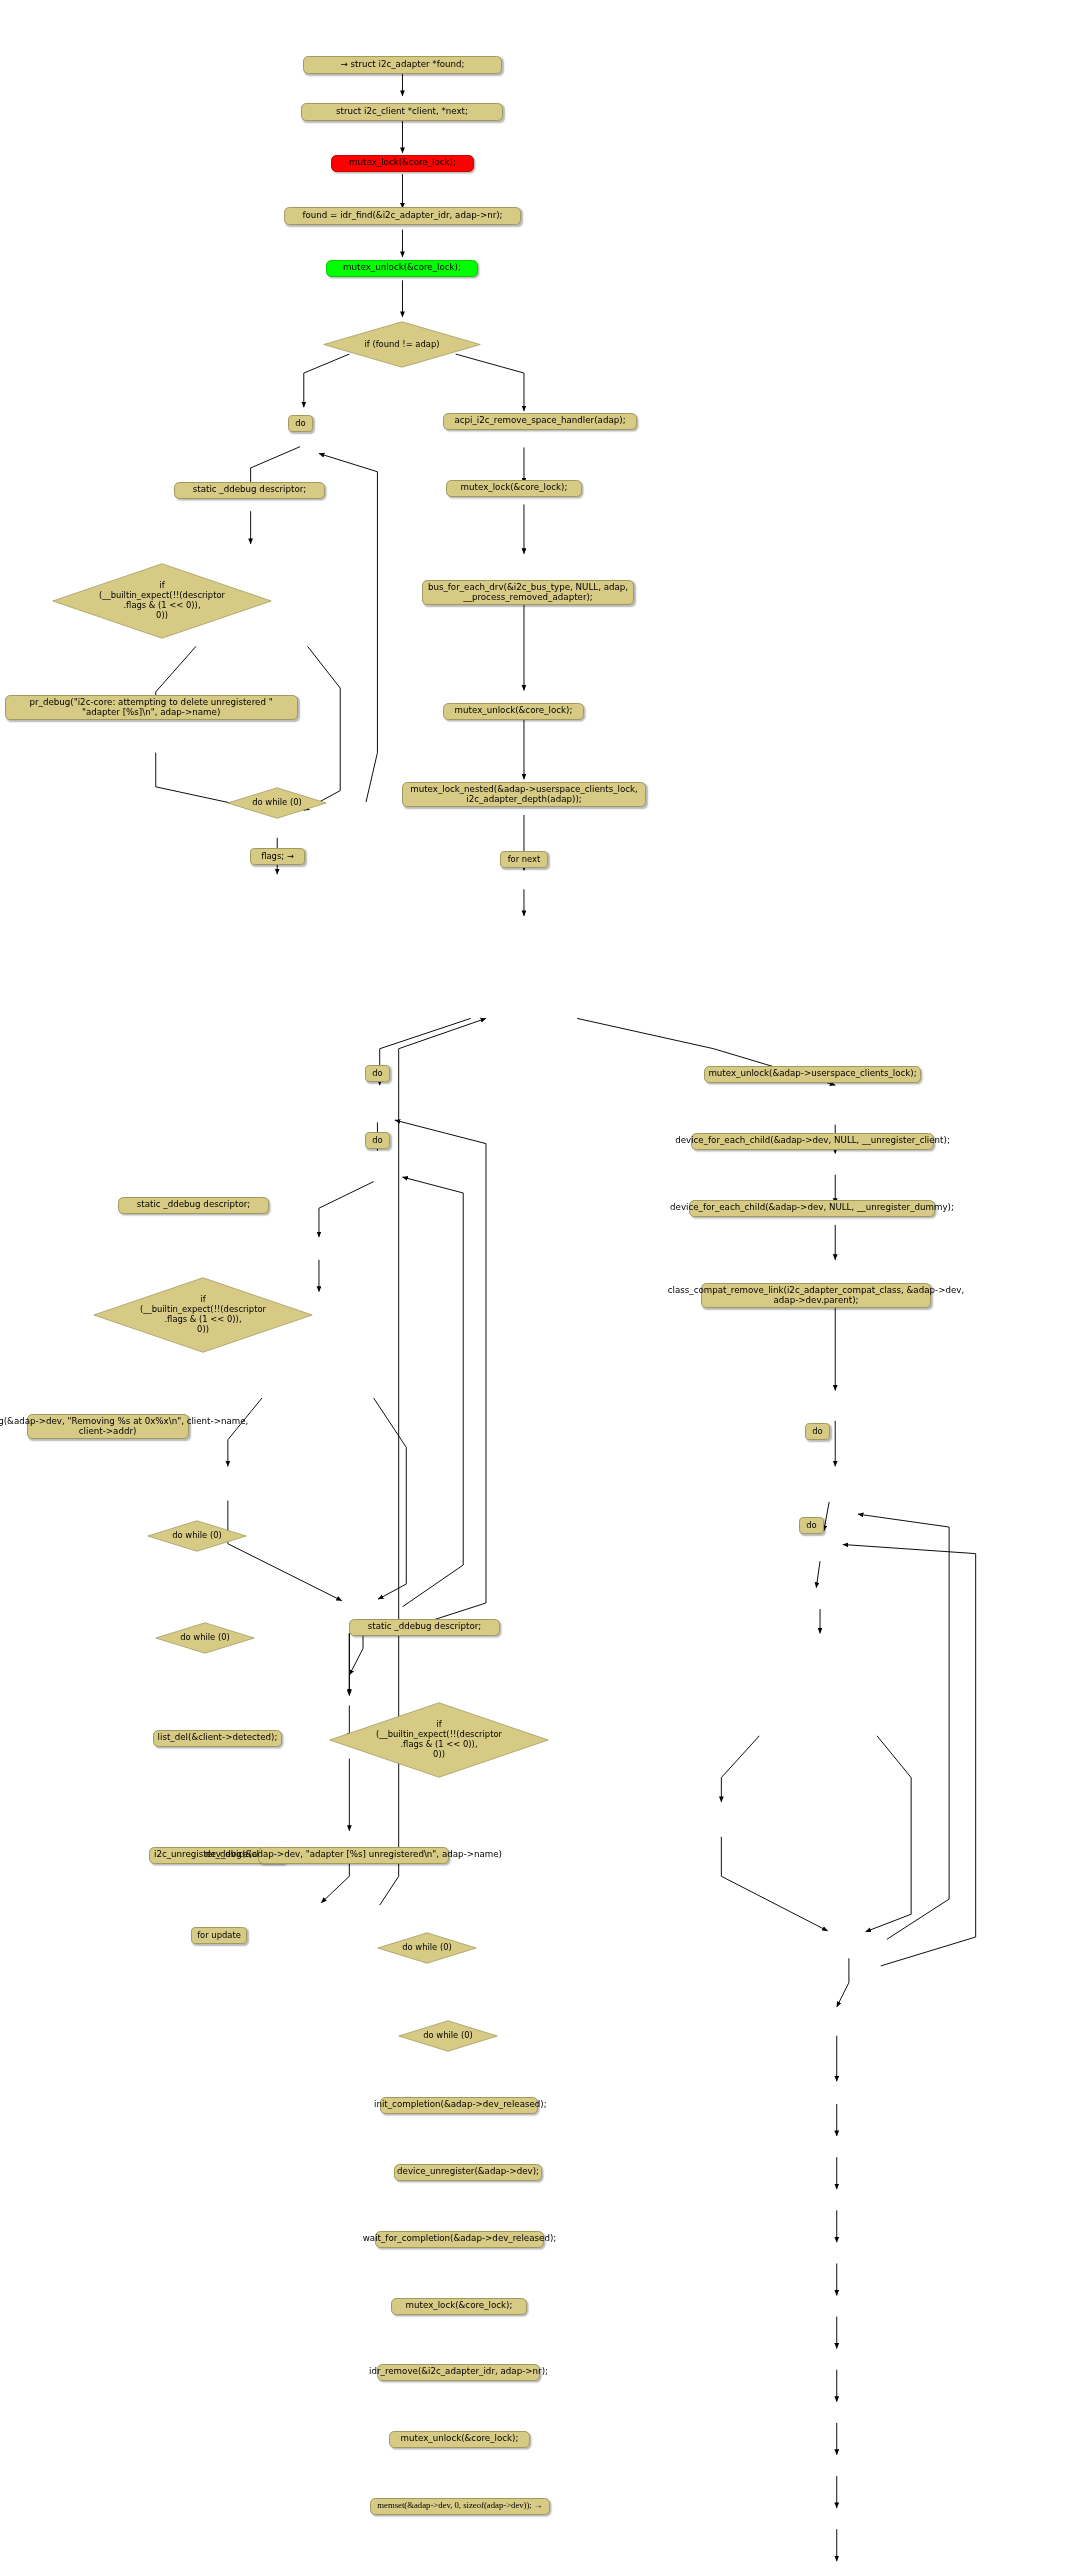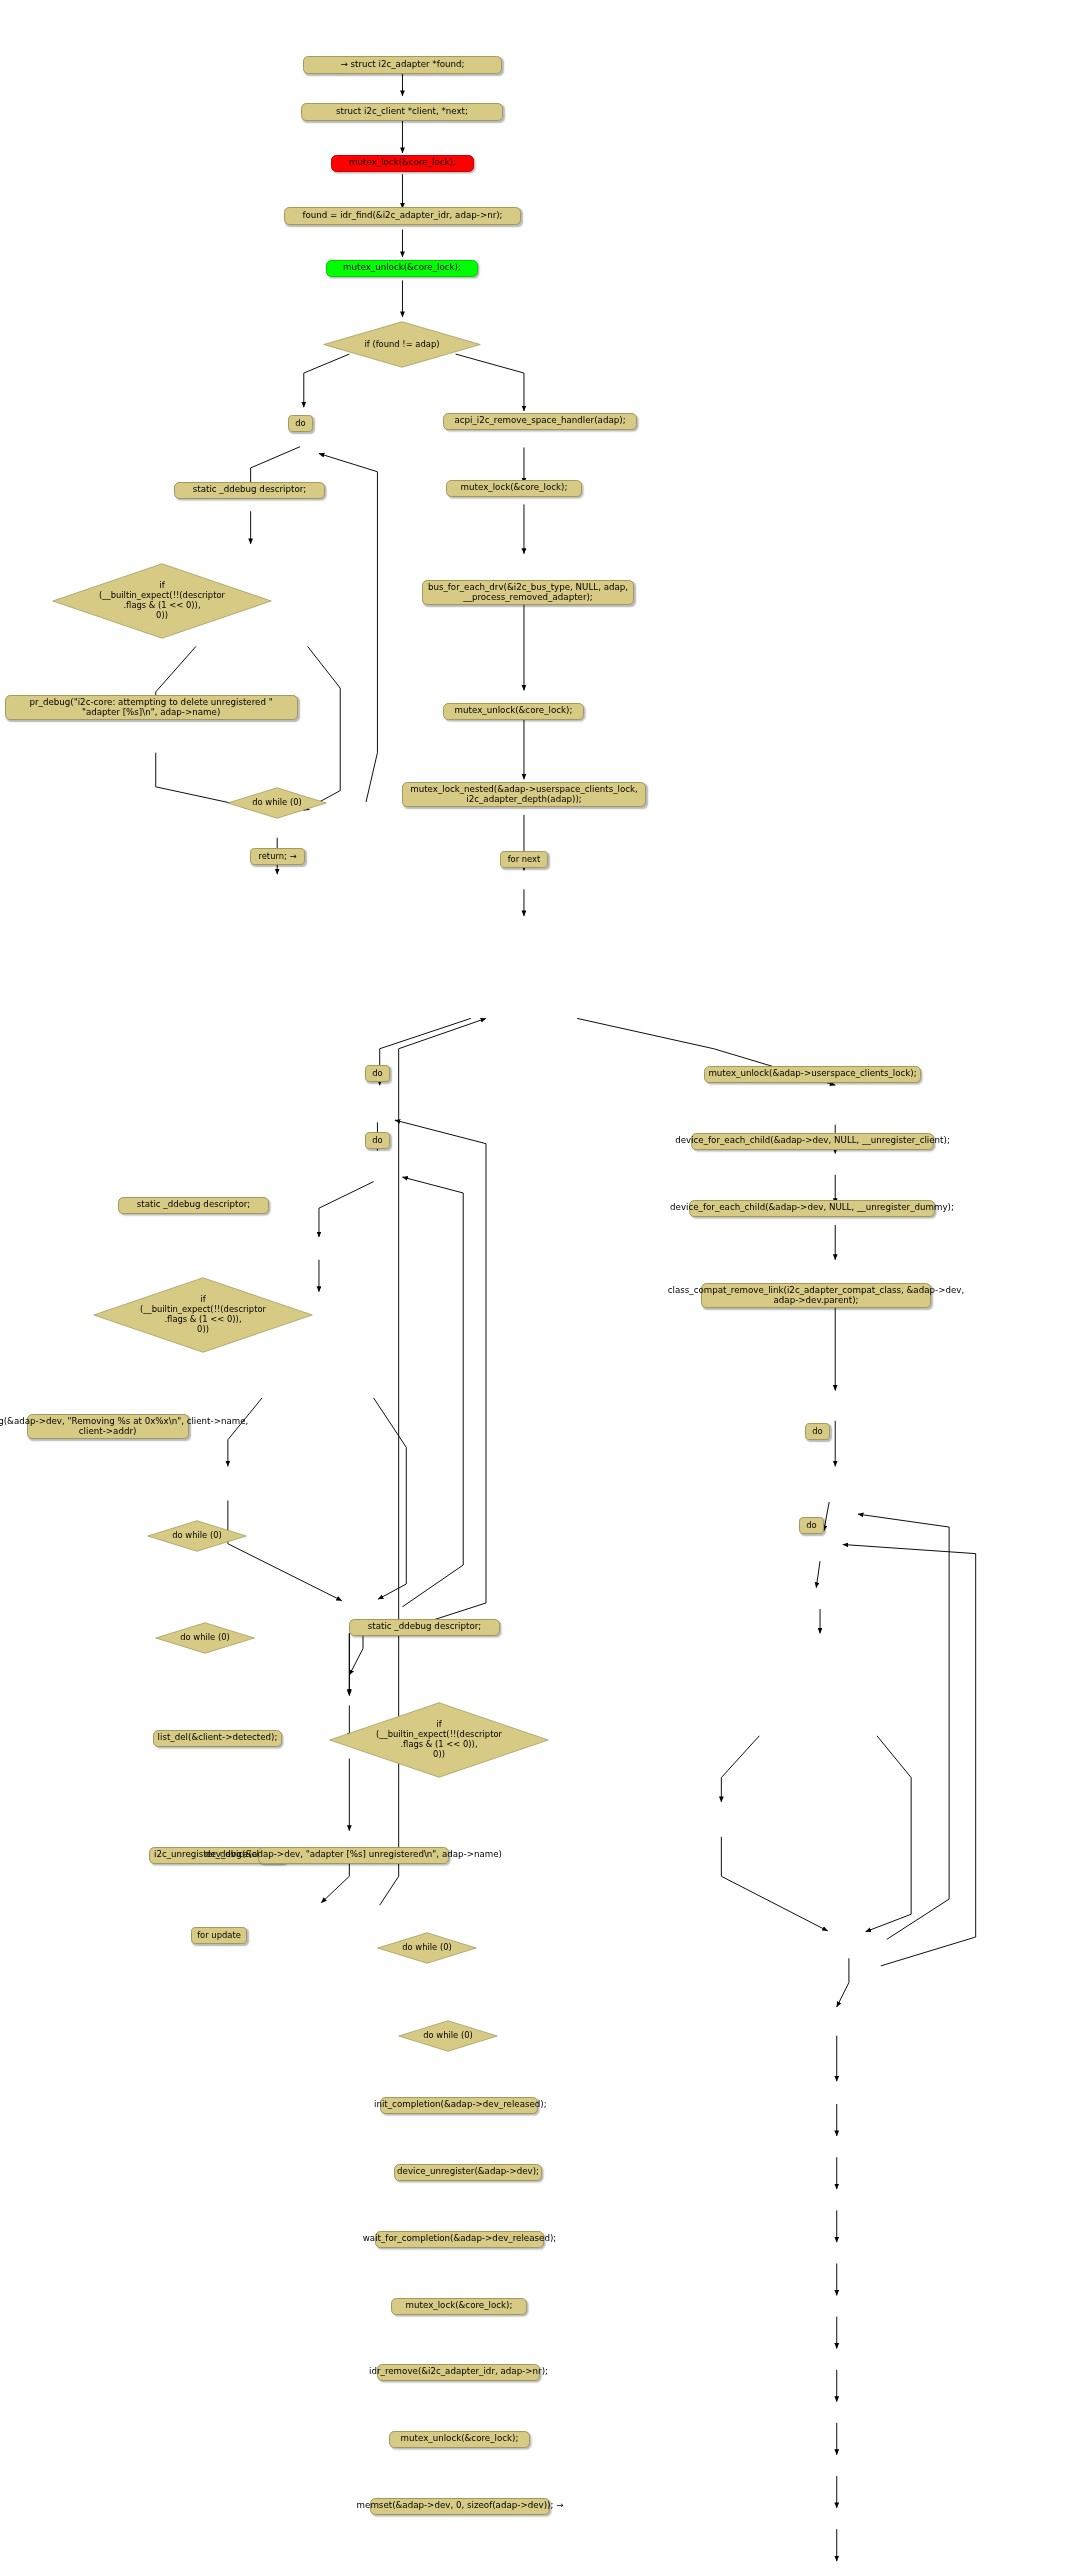--- a/index.html
+++ b/index.html
@@ -226,21 +226,21 @@
   <div class="node stmt" style="left: 4.6px; top: 656px; width: 293px; height: 25px;">pr_debug("i2c-core: attempting to delete unregistered "
 "adapter [%s]\n", adap-&gt;name)</div>
 
   <div class="dwrap" style="left: 227px; top: 748px; width: 100px; height: 32px;">
     <svg class="poly" viewBox="0 0 132 42" preserveAspectRatio="none">
       <polygon points="66,1 131,21 66,41 1,21" fill="#D6CA85" stroke="#A09A5F" stroke-width="1"></polygon>
     </svg>
     <span class="dlabel">do while (0)</span>
   </div>
 
-  <div class="node stmt small" style="left: 250px; top: 809px; width: 55px; height: 16.7px;">return; →</div>
+  <div class="node stmt small" style="left: 250px; top: 809px; width: 55px; height: 16.7px;">flags; →</div>
 
   <div class="node stmt" style="left: 443px; top: 374px; width: 194px; height: 16.7px;">acpi_i2c_remove_space_handler(adap);</div>
 
   <div class="node stmt" style="left: 446px; top: 441px; width: 136px; height: 16.7px;">mutex_lock(&amp;core_lock);</div>
 
   <div class="node stmt" style="left: 422px; top: 541px; width: 212px; height: 25px;">bus_for_each_drv(&amp;i2c_bus_type, NULL, adap,
 __process_removed_adapter);</div>
 
   <div class="node stmt" style="left: 443px; top: 664px; width: 141px; height: 16.7px;">mutex_unlock(&amp;core_lock);</div>
 
@@ -329,16 +329,16 @@
     </svg>
     <span class="dlabel">do while (0)</span>
   </div>
 
   <div class="node stmt" style="left: 380px; top: 2058px; width: 158px; height: 16.7px; padding-left: 8px;">init_completion(&amp;adap-&gt;dev_released);</div>
   <div class="node stmt" style="left: 394px; top: 2125px; width: 148px; height: 16.7px;">device_unregister(&amp;adap-&gt;dev);</div>
   <div class="node stmt" style="left: 375px; top: 2192px; width: 169px; height: 16.7px;">wait_for_completion(&amp;adap-&gt;dev_released);</div>
   <div class="node stmt" style="left: 391px; top: 2259px; width: 136px; height: 16.7px;">mutex_lock(&amp;core_lock);</div>
   <div class="node stmt" style="left: 377px; top: 2325px; width: 163px; height: 16.7px;">idr_remove(&amp;i2c_adapter_idr, adap-&gt;nr);</div>
   <div class="node stmt" style="left: 389px; top: 2392px; width: 141px; height: 16.7px;">mutex_unlock(&amp;core_lock);</div>
-  <div class="node stmt" style="left: 370px; top: 2459px; width: 180px; height: 16.7px;">memset(&amp;adap-&gt;dev, 0, sizeof(adap-&gt;dev)); →</div>
+  <div class="node stmt" style="left: 370px; top: 2459px; width: 180px; height: 16.7px; font-family: Liberation Serif, serif;">memset(&amp;adap-&gt;dev, 0, sizeof(adap-&gt;dev)); →</div>
 
 </div>
 
 
 </body></html>

